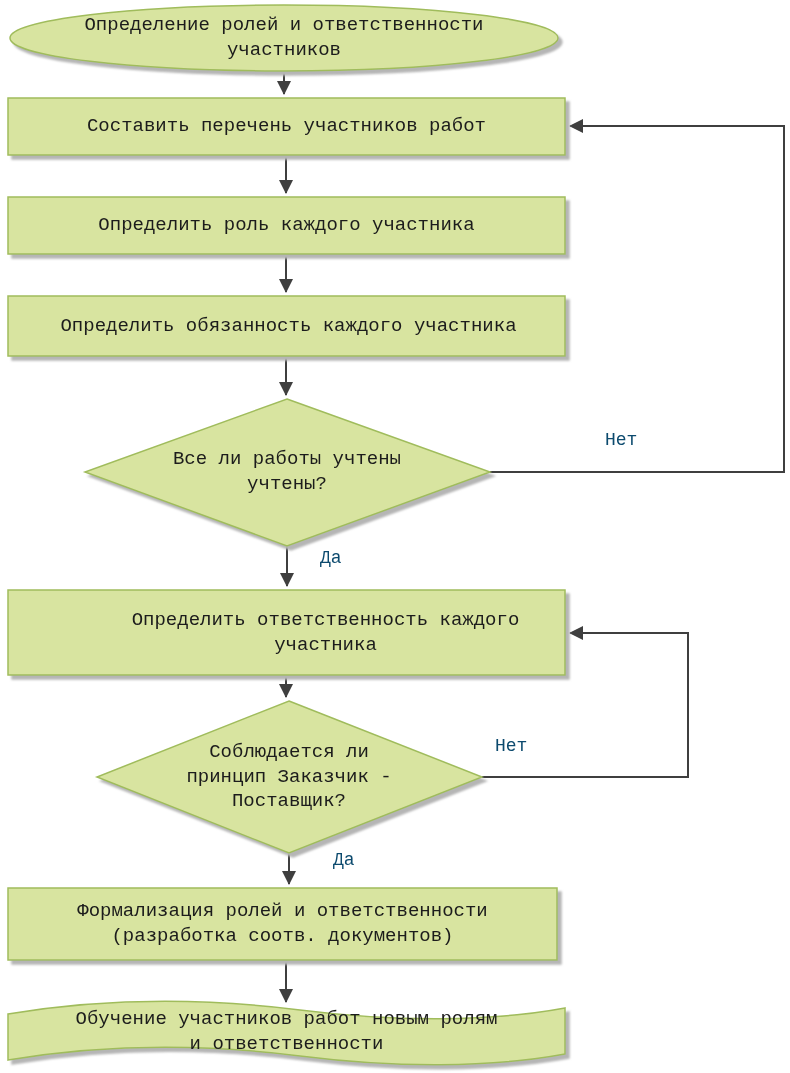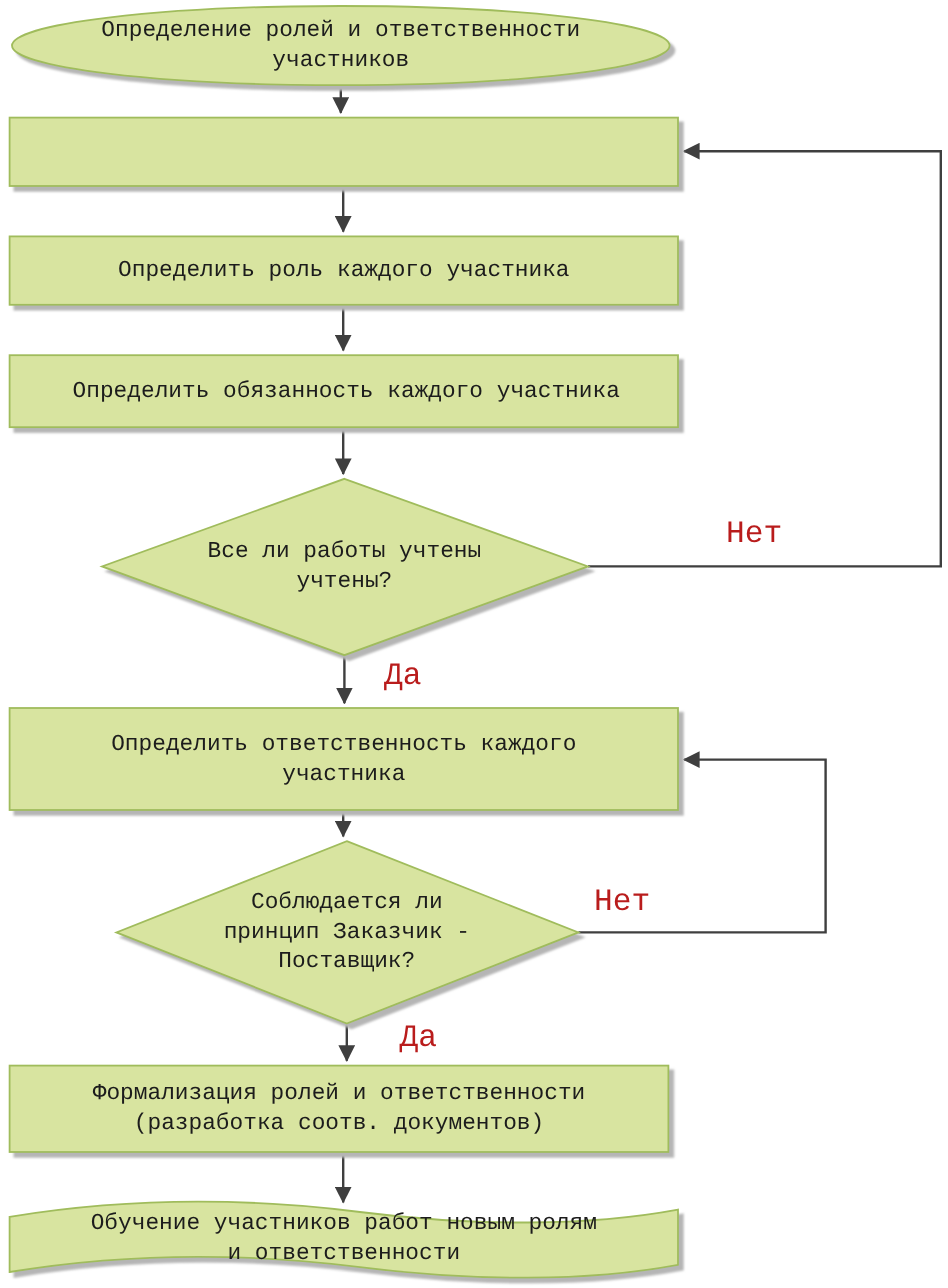--- a/index.html
+++ b/index.html
@@ -29,22 +29,22 @@
     align-items: center;
     justify-content: center;
     text-align: center;
     white-space: pre-line;
     font-size: 19px;
     line-height: 1.3;
     color: #1c1c1c;
   }
   .edge-label {
     position: absolute;
-    font-size: 26px;
-    color: #b91c1c;
+    font-size: 18px;
+    color: #0c4a6e;
   }
 </style>
 </head>
 <body>
 
 <div id="diagram">
 
   <svg width="790" height="1073" viewBox="0 0 790 1073">
     <defs>
       <filter id="ds" x="-20%" y="-20%" width="150%" height="150%">
@@ -80,25 +80,26 @@
              C 105 998, 205 998, 300 1010
              C 395 1022, 490 1022, 565 1008
              L 565 1054
              C 490 1068, 395 1068, 300 1056
              C 205 1044, 105 1044, 8 1060
              Z"></path>
   </svg>
 
   <div class="node-label" style="left:10px;  top:5px;    width:548px; height:66px;">Определение ролей и ответственности
 участников</div>
+  <div class="node-label" style="left:8px;   top:98px;   width:557px; height:57px;">Составить перечень участников работ</div>
   <div class="node-label" style="left:8px;   top:197px;  width:557px; height:57px;">Определить роль каждого участника</div>
   <div class="node-label" style="left:10px;   top:296px;  width:557px; height:60px;">Определить обязанность каждого участника</div>
   <div class="node-label" style="left:137px; top:418px;  width:300px; height:108px;">Все ли работы учтены
 учтены?</div>
-  <div class="node-label" style="left:8px;   top:590px;  width:557px; height:85px;">Определить ответственность каждого
+  <div class="node-label" style="left:8px;   top:590px;  width:557px; height:85px;padding-left:39px;">Определить ответственность каждого
 участника</div>
   <div class="node-label" style="left:149px; top:712px;  width:280px; height:130px;">Соблюдается ли
 принцип Заказчик -
 Поставщик?</div>
   <div class="node-label" style="left:8px;   top:1002px; width:557px; height:60px;">Обучение участников работ новым ролям
 и ответственности</div>
   <div class="node-label" style="left:8px;   top:888px;  width:549px; height:72px;">Формализация ролей и ответственности
 (разработка соотв. документов)</div>
 
   <div class="edge-label" style="left:605px; top:430px;">Нет</div>

